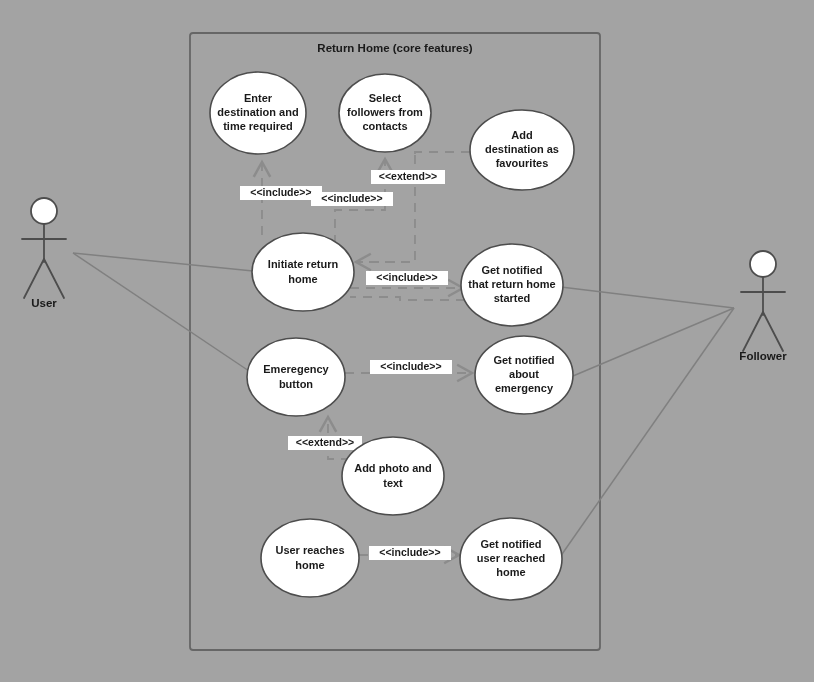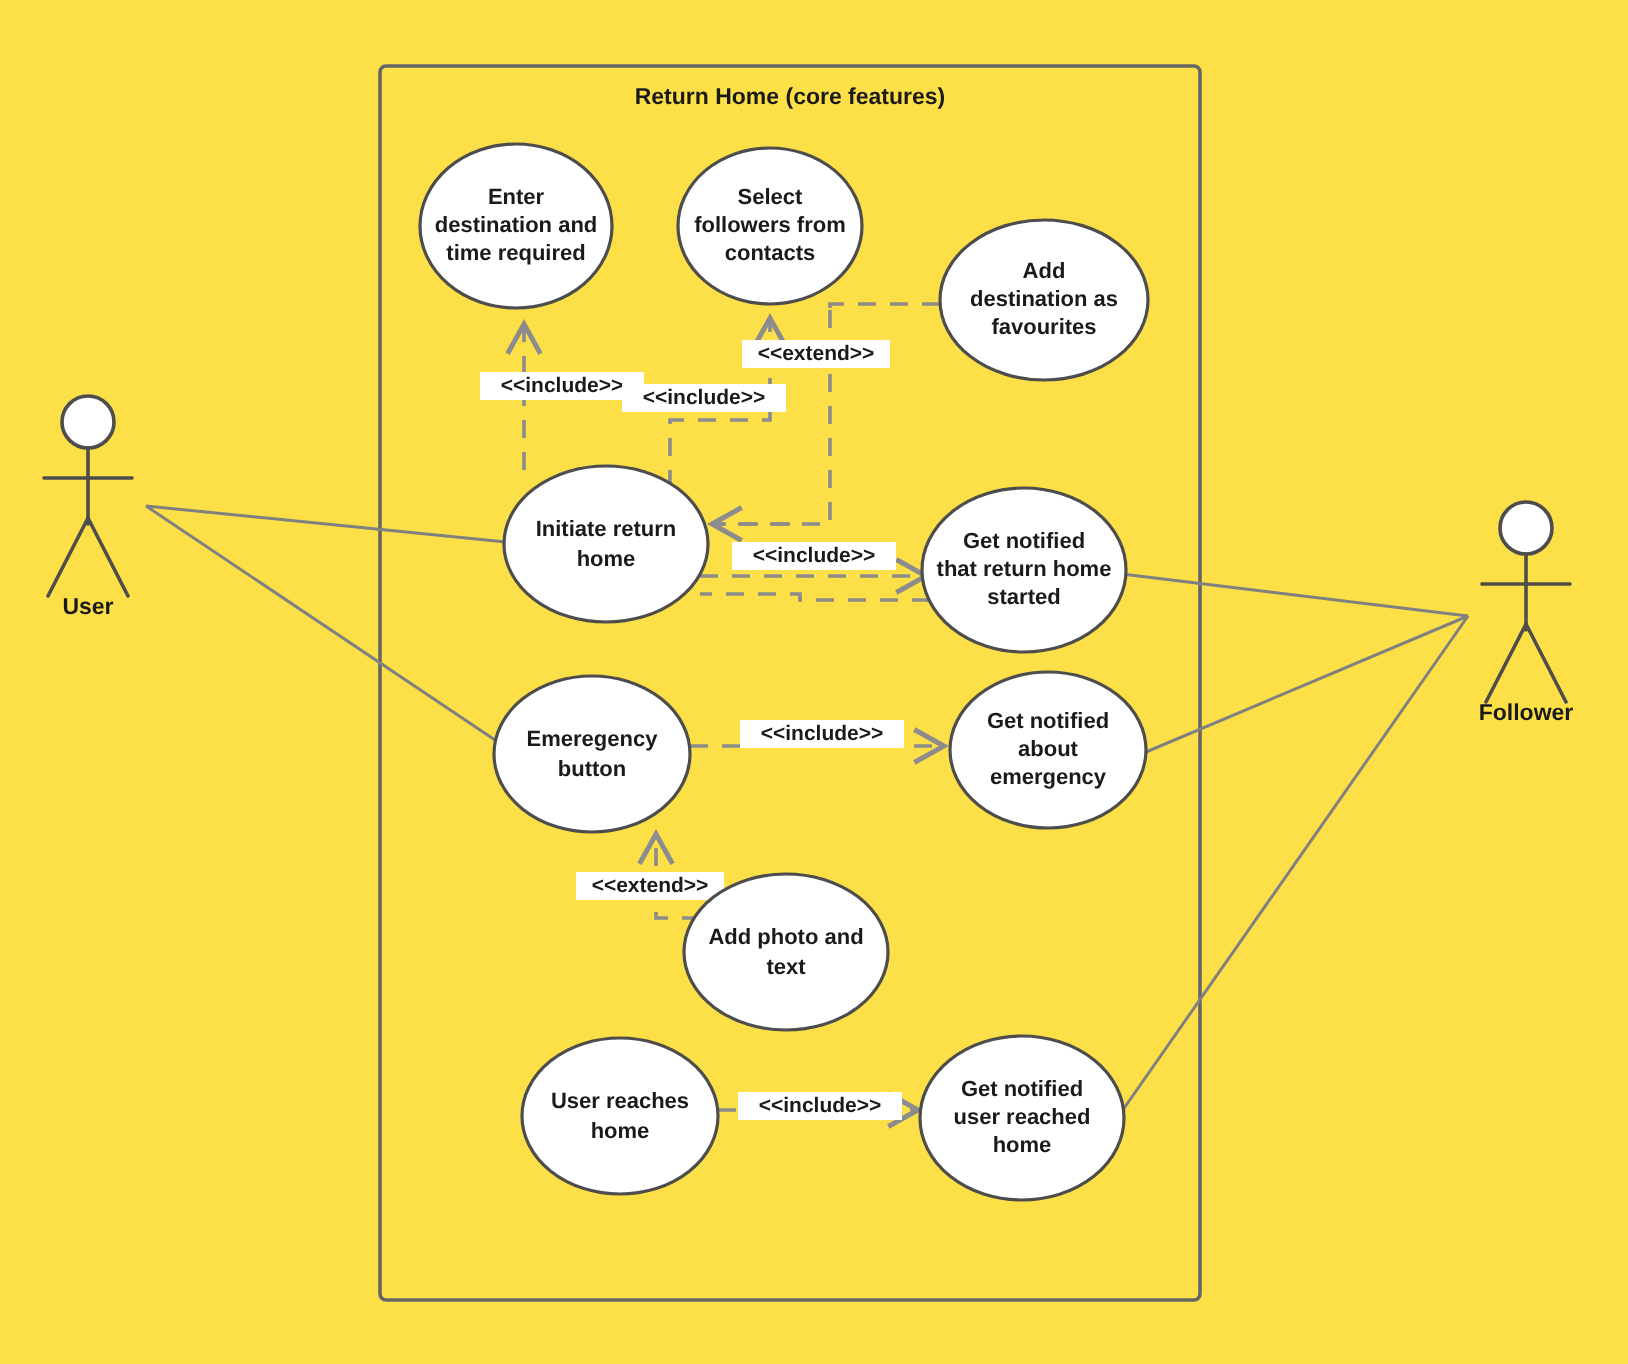--- a/index.html
+++ b/index.html
@@ -7,21 +7,21 @@
     padding: 0;
     background: #ffffff;
   }
   body {
     font-family: "Liberation Sans", sans-serif;
   }
   #canvas-wrap {
     position: relative;
     width: 814px;
     height: 682px;
-    background: #fde047;
+    background: #a3a3a3;
     overflow: hidden;
   }
   svg#diagram {
     display: block;
     width: 814px;
     height: 682px;
   }
   .uc-ellipse {
     fill: #ffffff;
     stroke: #4d4d4d;

